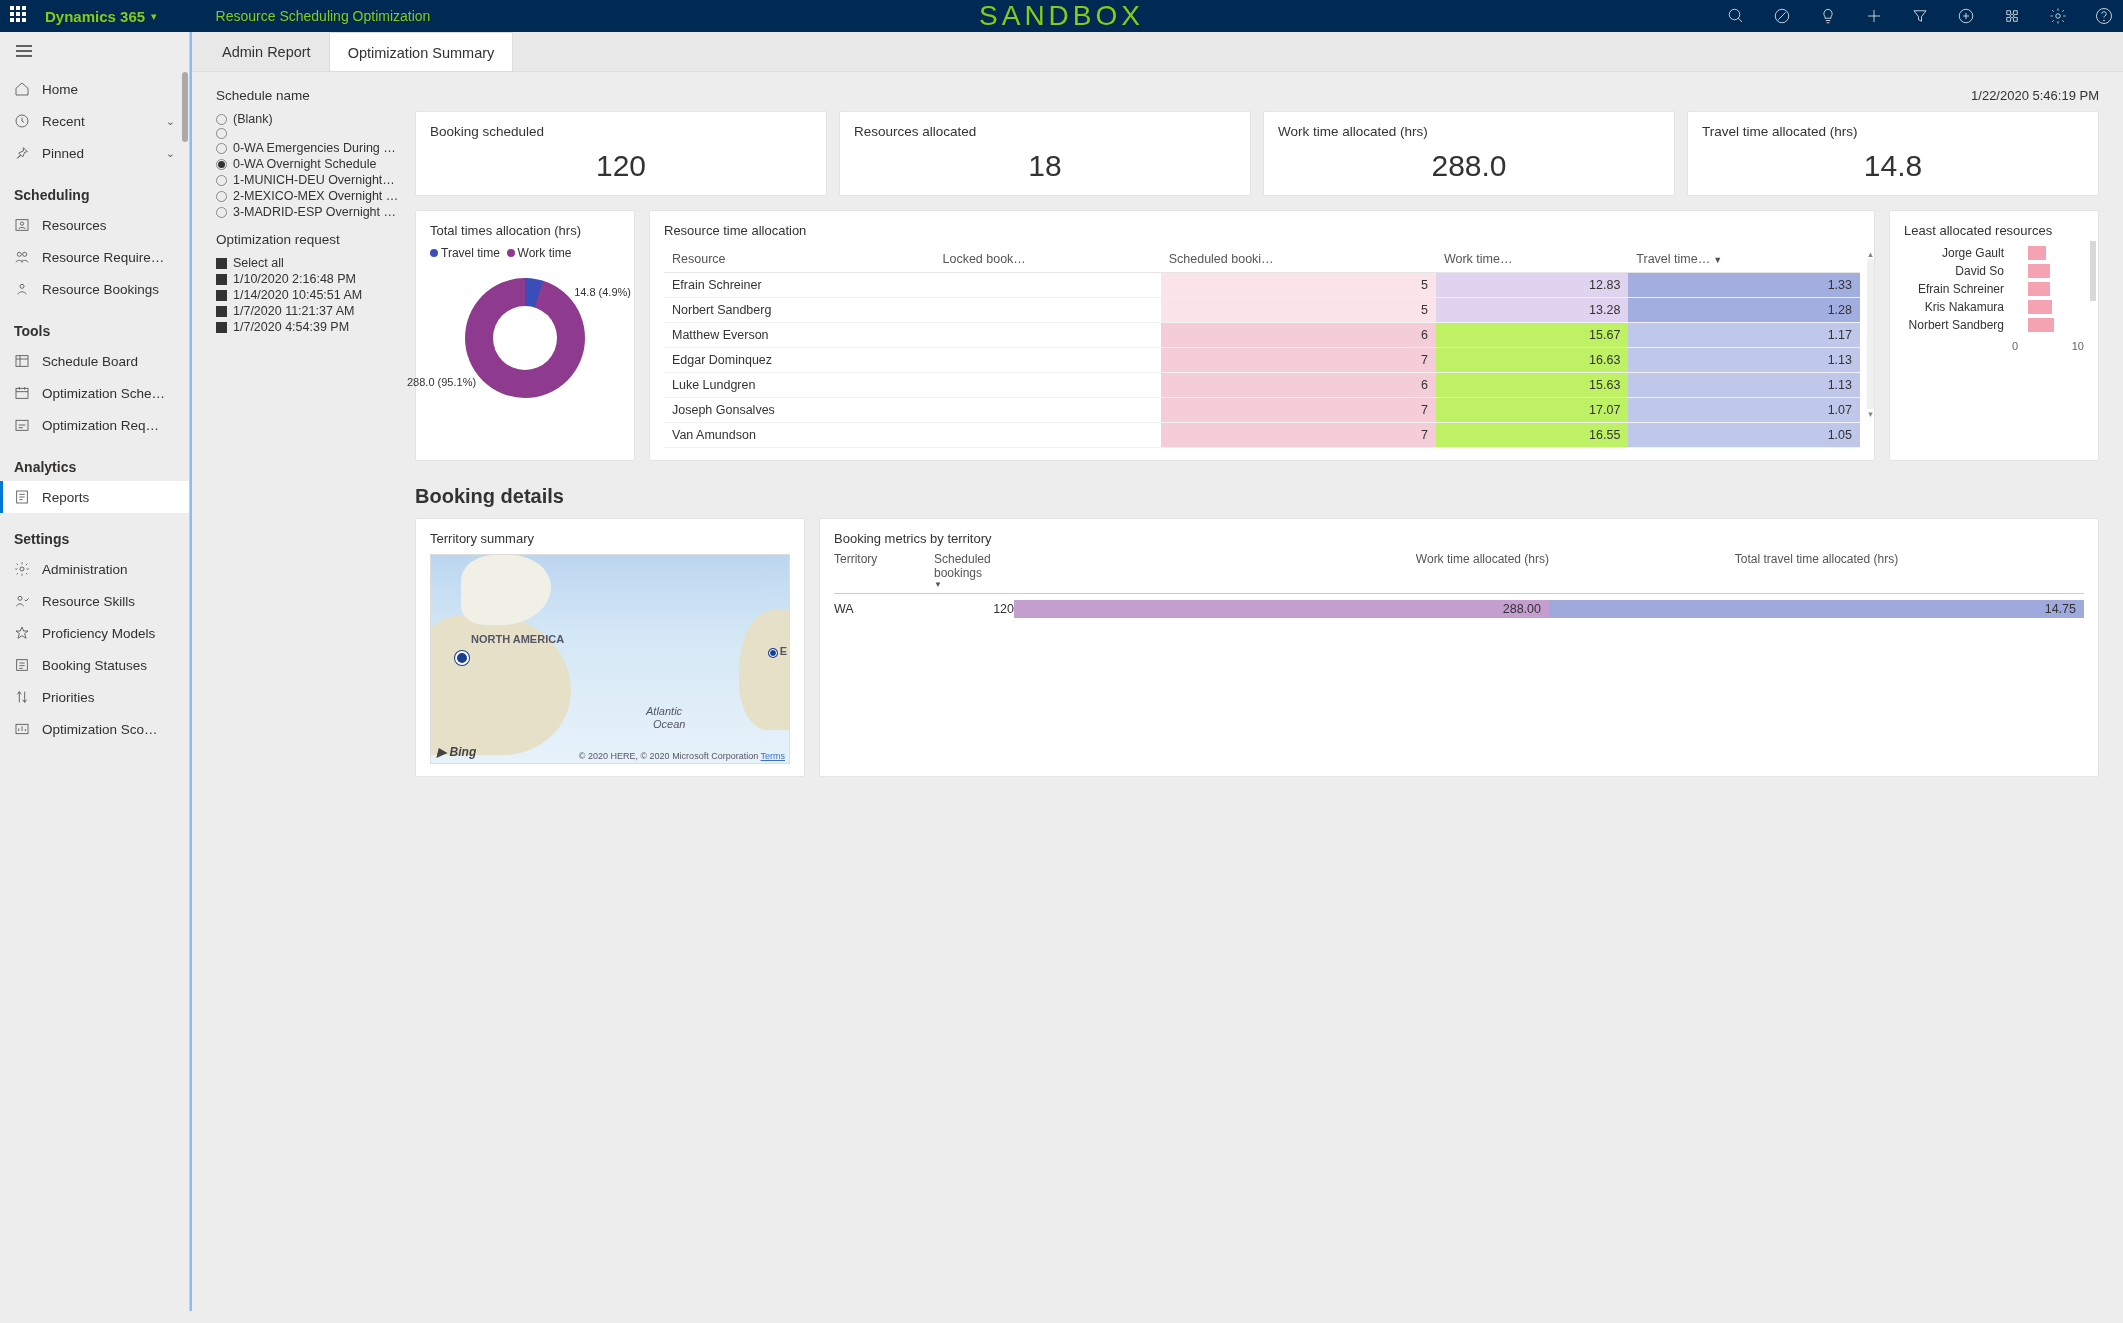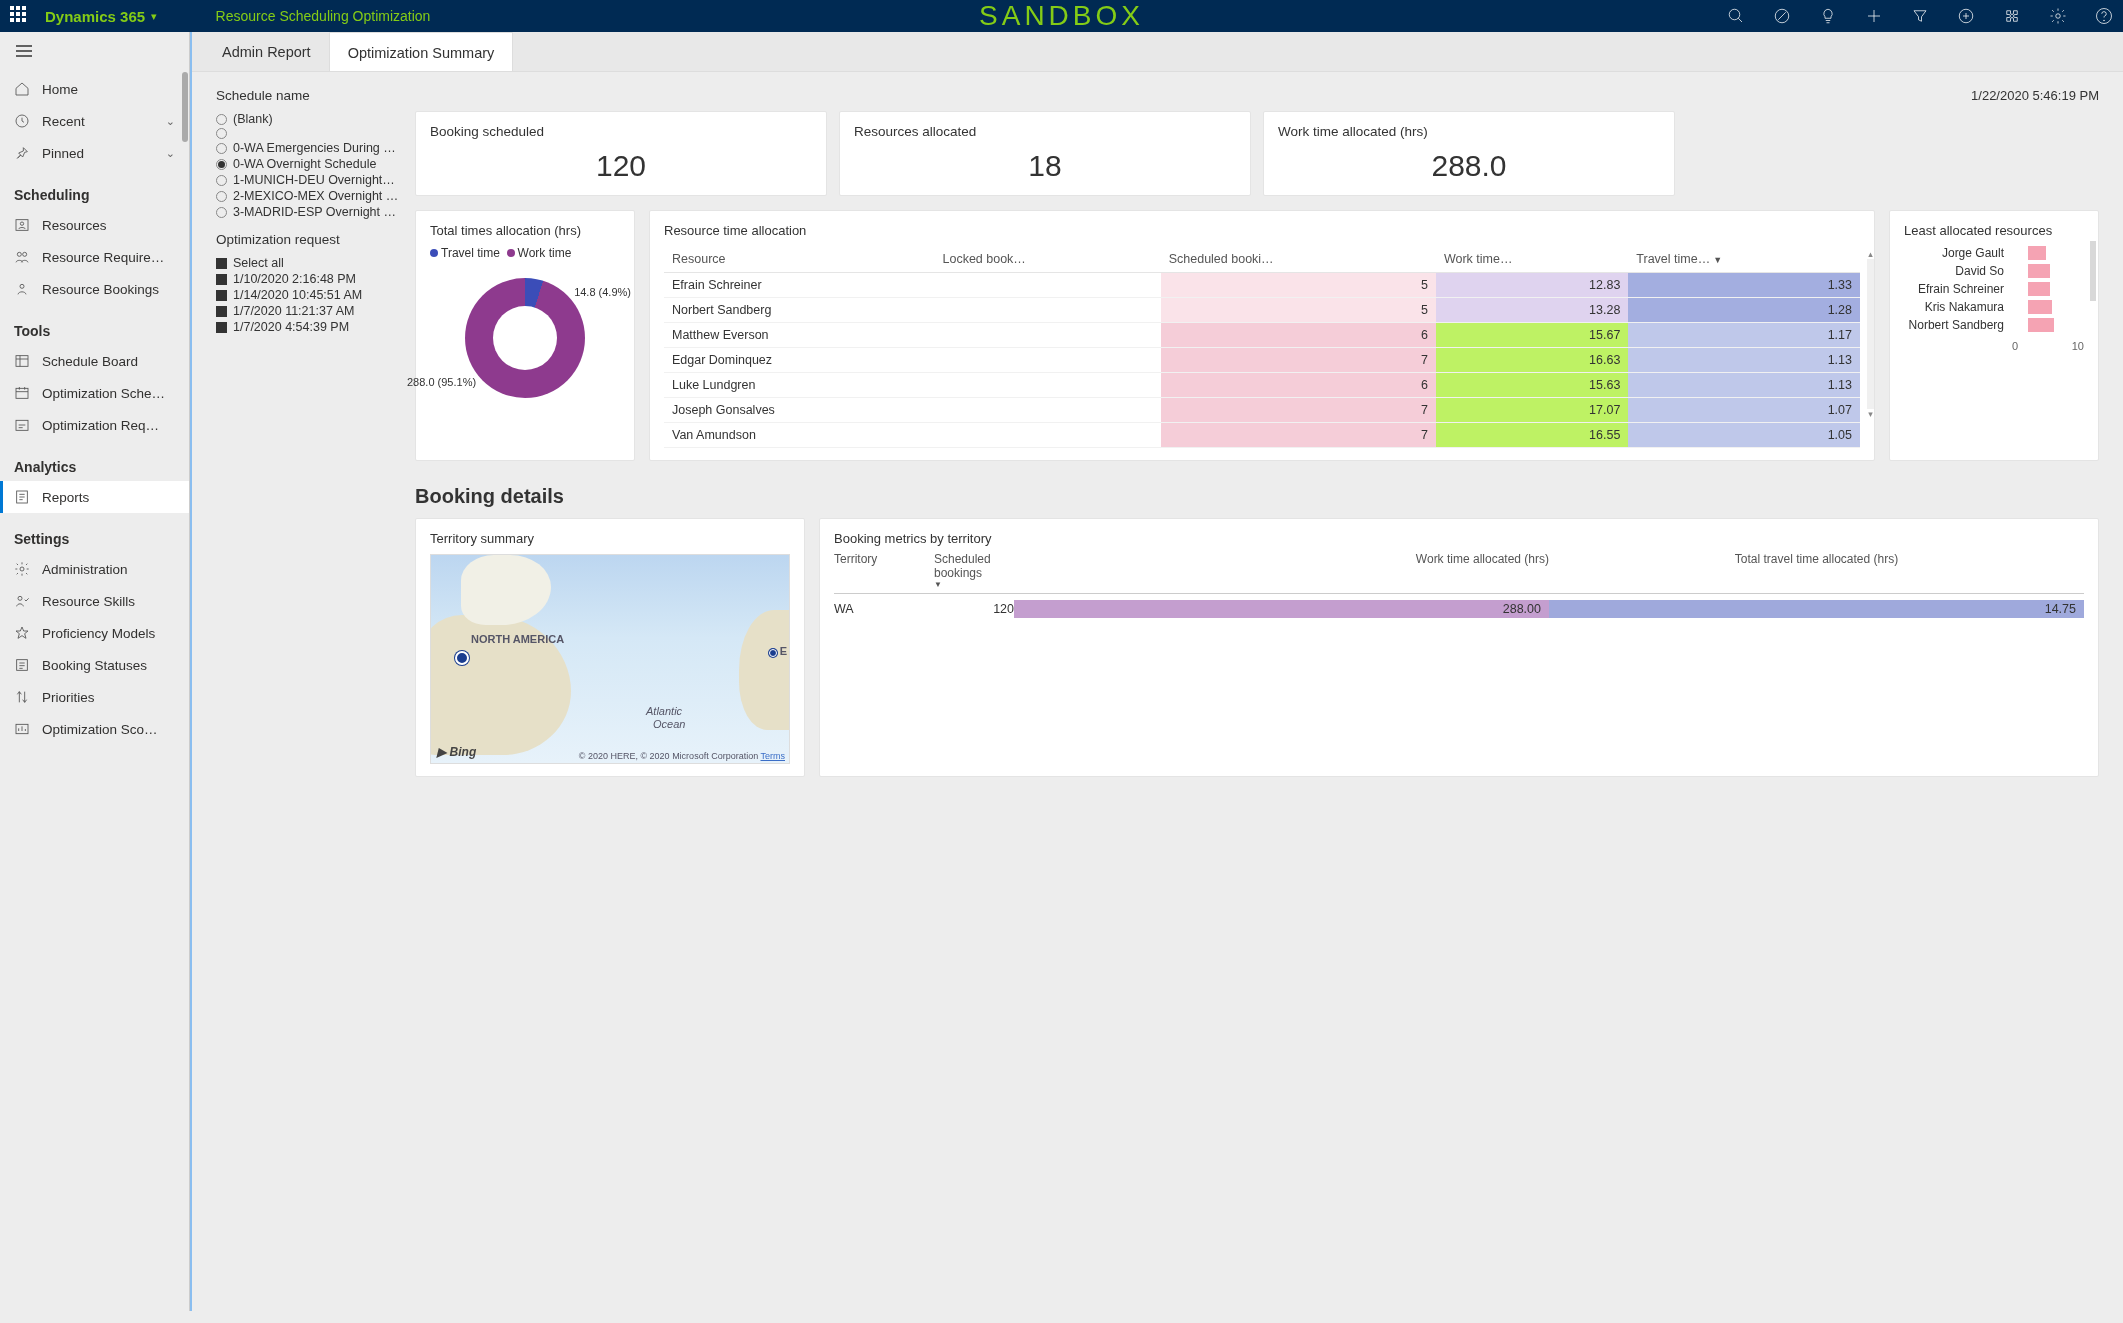--- a/index.html
+++ b/index.html
@@ -383,20 +383,24 @@
                 <div class="label">Booking scheduled</div>
                 <div class="value">120</div>
               </div>
               <div class="card kpi">
                 <div class="label">Resources allocated</div>
                 <div class="value">18</div>
               </div>
               <div class="card kpi">
                 <div class="label">Work time allocated (hrs)</div>
                 <div class="value">288.0</div>
+              </div>
+              <div class="card kpi">
+                <div class="label">Travel time allocated (hrs)</div>
+                <div class="value">14.8</div>
               </div>
             </div>
 
           <div class="row2">
 
             <div class="card">
               <div class="card-title">Total times allocation (hrs)</div>
               <div class="legend-mini">
                 <span class="dot travel"></span><span>Travel time</span>
                 &nbsp;<span class="dot work"></span><span>Work time</span>

